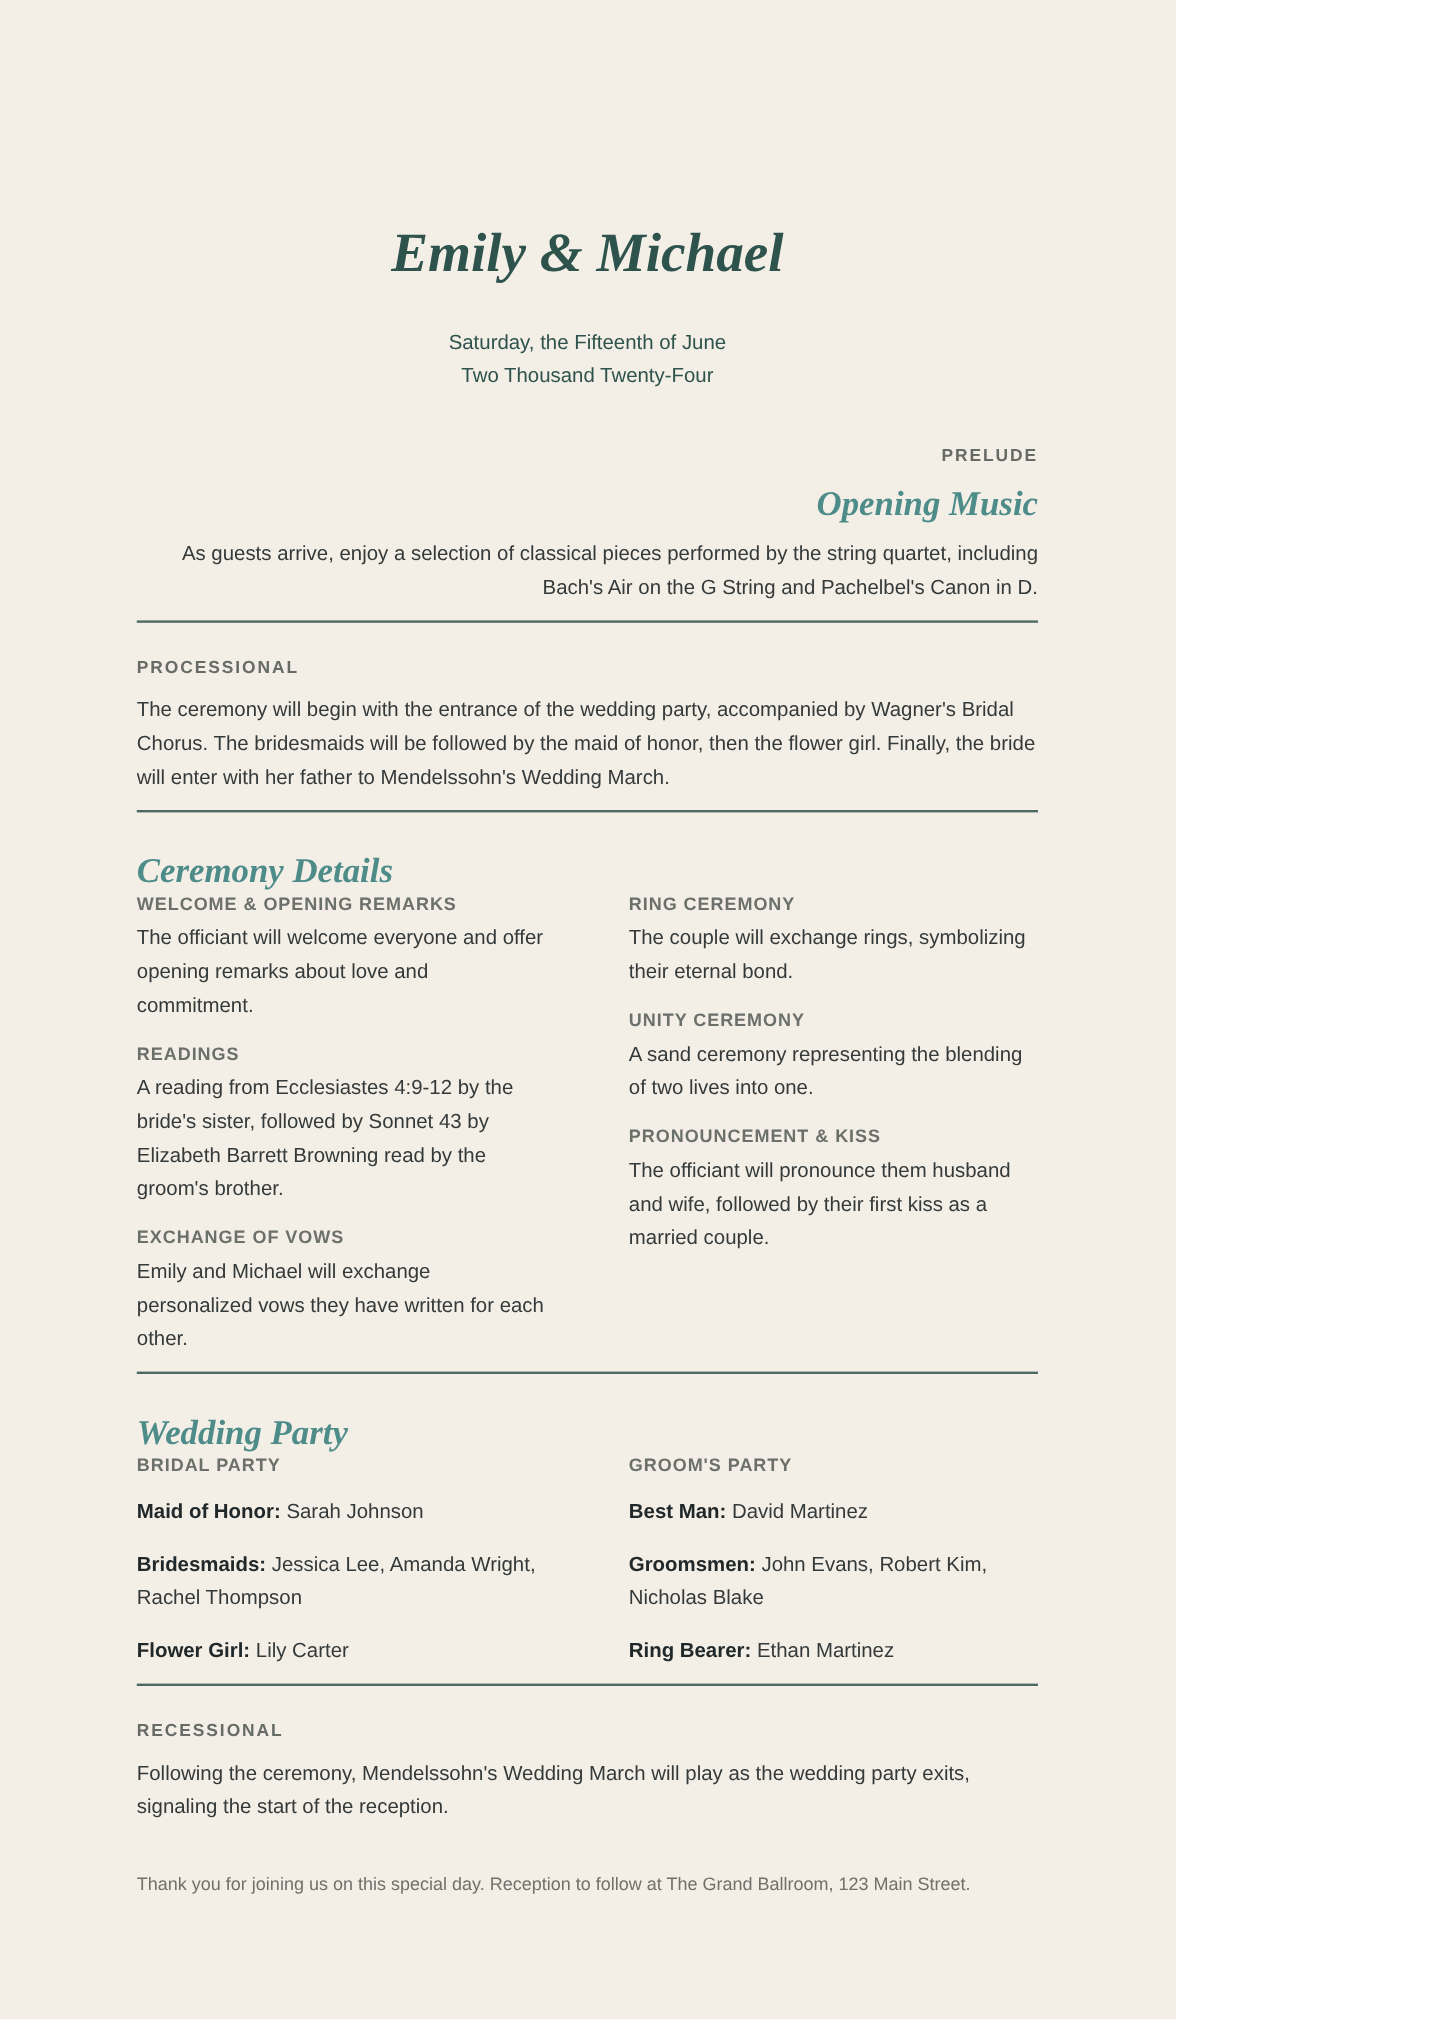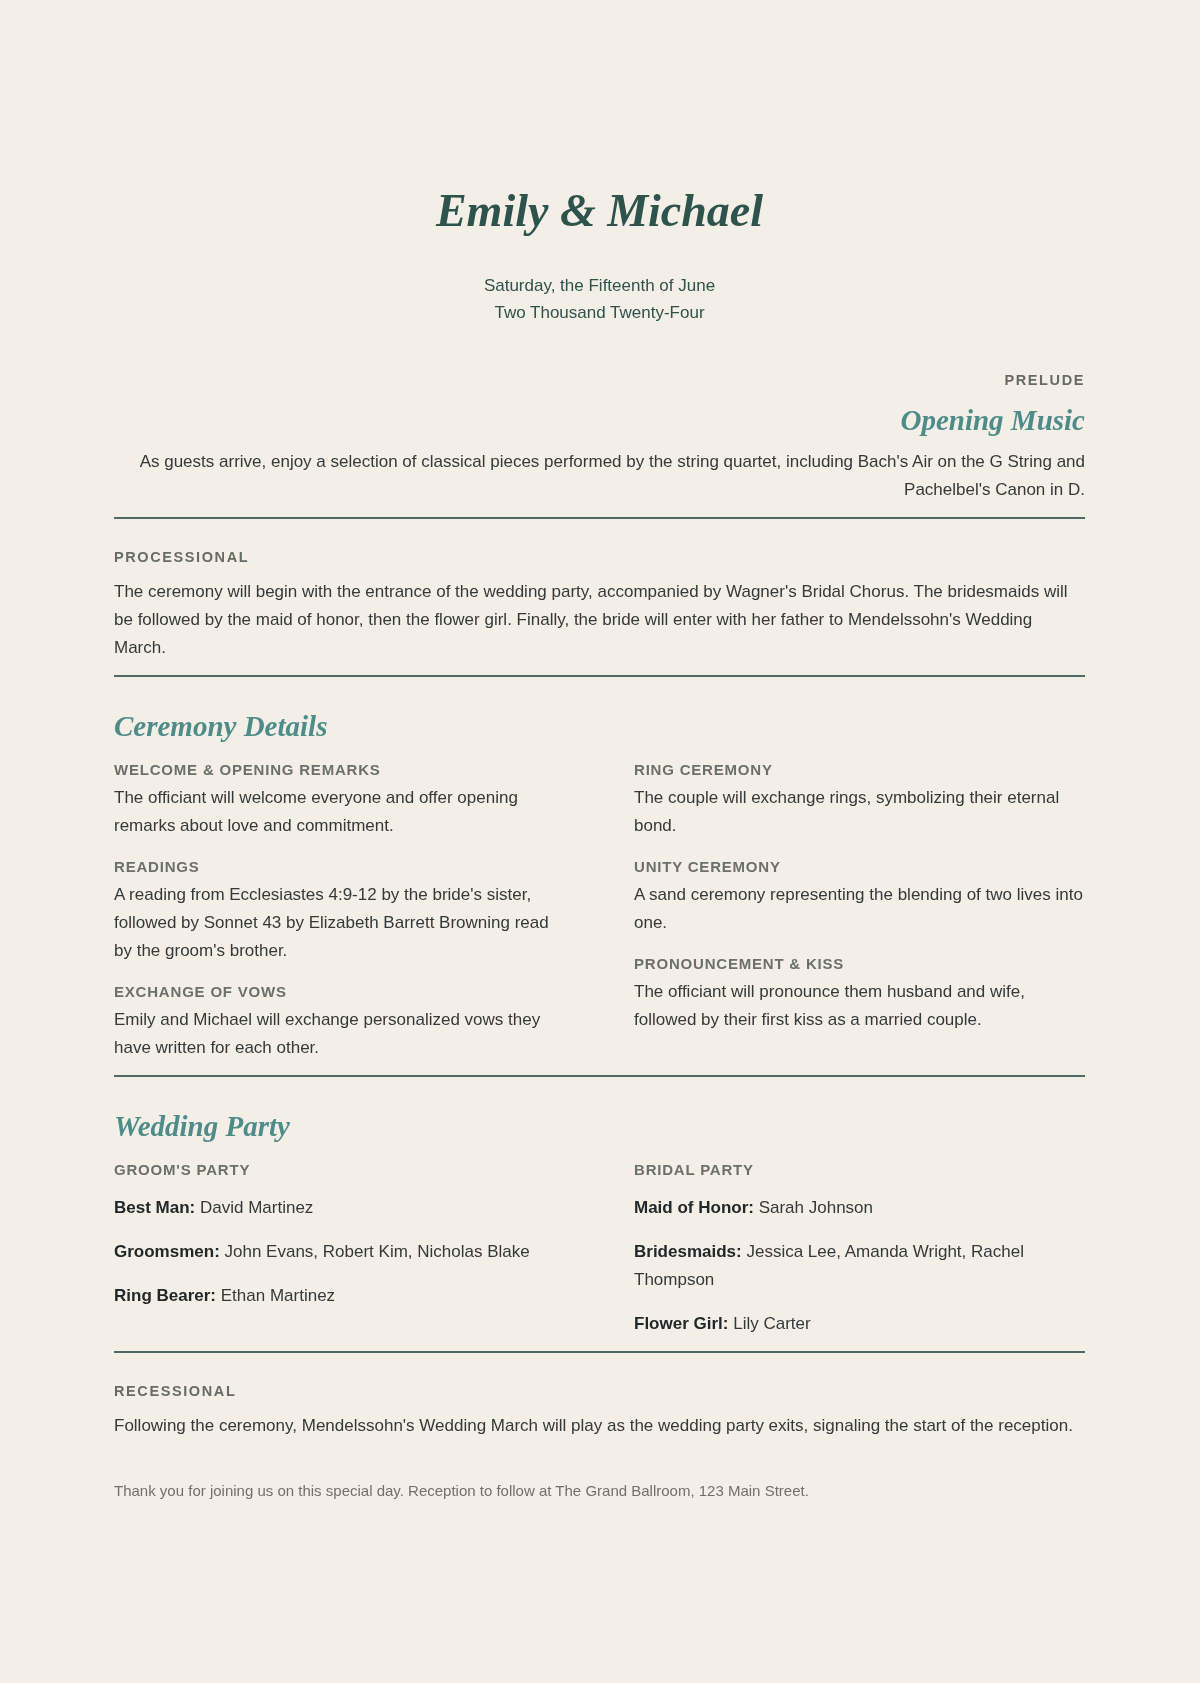--- a/index.html
+++ b/index.html
@@ -2,21 +2,21 @@
 <html><head>
 <meta charset="utf-8">
 <style>
   html, body {
     margin: 0;
     padding: 0;
     background: #ffffff;
     font-family: "Liberation Sans", sans-serif;
   }
   .page {
-    width: 1200px;
+    width: 980px;
     height: 1683px;
     box-sizing: border-box;
     background: #f3eee6;
     padding: 185px 115px 0 114px;
     overflow: hidden;
   }
   p { margin: 0; }
   h1, h2 { margin: 0; }
 
   .title {
@@ -60,21 +60,20 @@
   .sec .body-text { margin-top: 9px; }
   .divider {
     border: 0;
     border-top: 2px solid #4f6a66;
     margin: 13px 0 30px 0;
   }
   .two-col {
     display: grid;
     grid-template-columns: 1fr 1fr;
     column-gap: 69px;
-    margin-top: 16px;
   }
   .sub-label {
     font-size: 15px;
     font-weight: 700;
     letter-spacing: 0.8px;
     color: #6b706b;
     margin-bottom: 6px;
   }
   .item + .item { margin-top: 18px; }
   .item .body-text { margin-top: 0; }
@@ -154,30 +153,30 @@
       </div>
     </div>
   </section>
 
   <hr class="divider">
 
   <section class="sec">
     <h2 class="script">Wedding Party</h2>
     <div class="two-col">
       <div class="party-col">
+        <div class="sub-label">BRIDAL PARTY</div>
+        <p class="entry"><strong>Maid of Honor:</strong> <span>Sarah Johnson</span></p>
+        <p class="entry"><strong>Bridesmaids:</strong> <span>Jessica Lee, Amanda Wright, Rachel Thompson</span></p>
+        <p class="entry"><strong>Flower Girl:</strong> <span>Lily Carter</span></p>
+      </div>
+      <div class="party-col">
         <div class="sub-label">GROOM'S PARTY</div>
         <p class="entry"><strong>Best Man:</strong> <span>David Martinez</span></p>
         <p class="entry"><strong>Groomsmen:</strong> <span>John Evans, Robert Kim, Nicholas Blake</span></p>
         <p class="entry"><strong>Ring Bearer:</strong> <span>Ethan Martinez</span></p>
-      </div>
-      <div class="party-col">
-        <div class="sub-label">BRIDAL PARTY</div>
-        <p class="entry"><strong>Maid of Honor:</strong> <span>Sarah Johnson</span></p>
-        <p class="entry"><strong>Bridesmaids:</strong> <span>Jessica Lee, Amanda Wright, Rachel Thompson</span></p>
-        <p class="entry"><strong>Flower Girl:</strong> <span>Lily Carter</span></p>
       </div>
     </div>
   </section>
 
   <hr class="divider">
 
   <section class="sec">
     <div class="label">RECESSIONAL</div>
     <p class="body-text">Following the ceremony, Mendelssohn's Wedding March will play as the wedding party exits, signaling the start of the reception.</p>
   </section>

